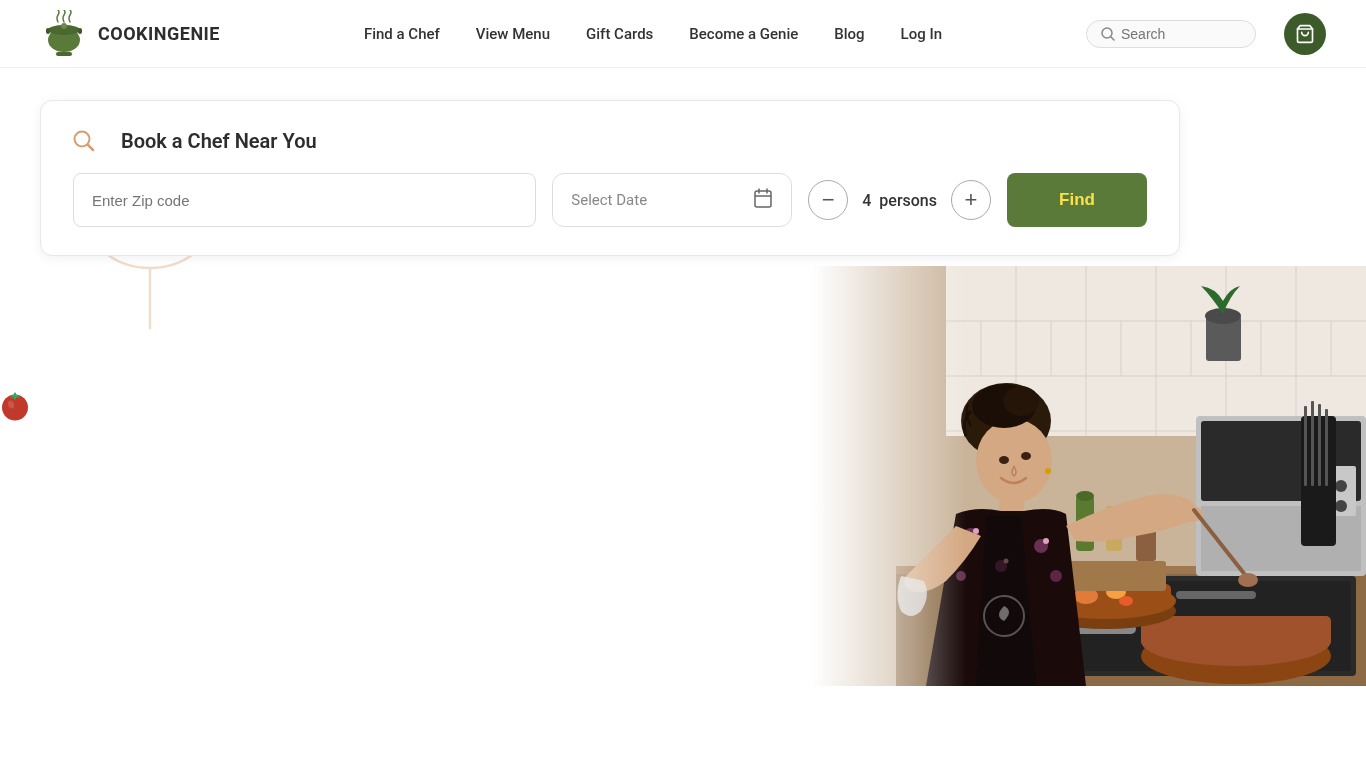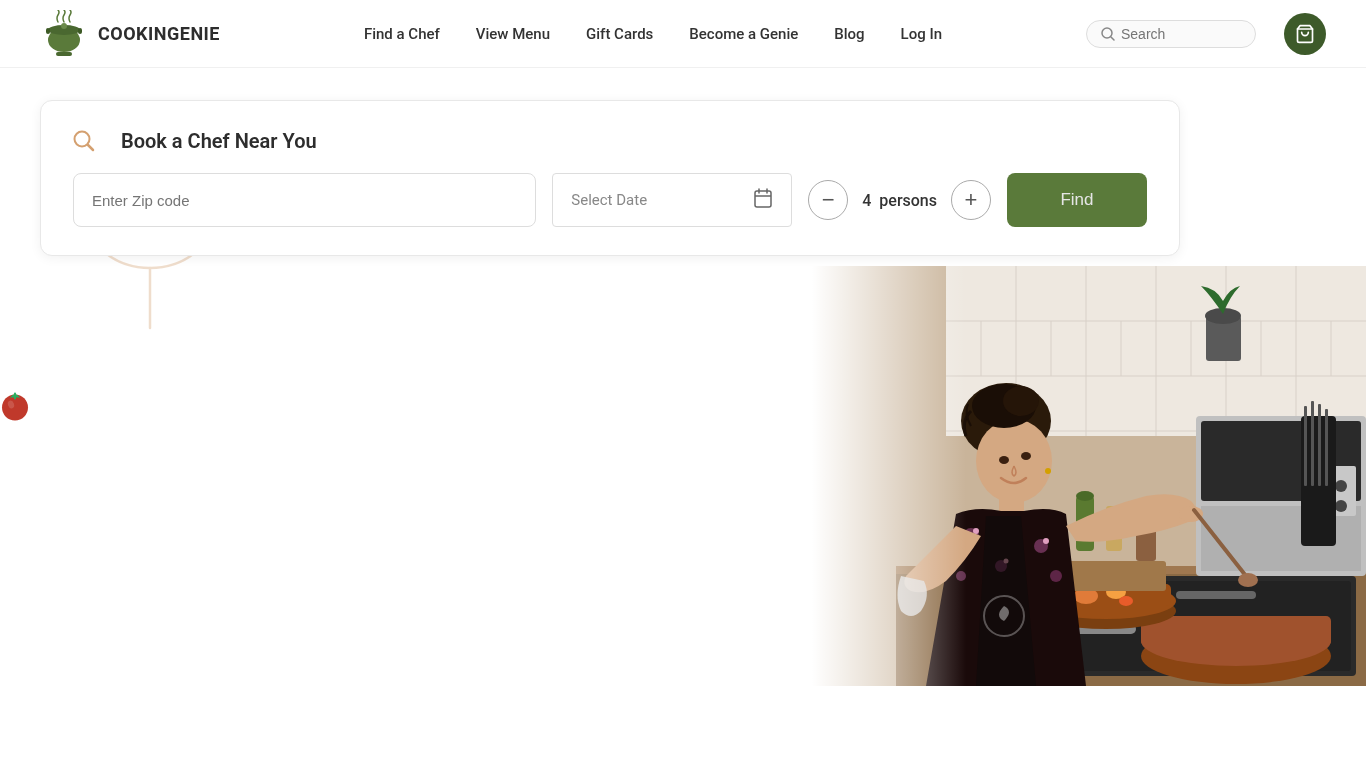--- a/index.html
+++ b/index.html
@@ -127,21 +127,21 @@
       color: #999;
       outline: none;
       background: #fff;
     }
     .date-picker {
       display: flex;
       align-items: center;
       justify-content: space-between;
       height: 54px;
       border: 1.5px solid #ddd;
-      border-radius: 4px;
+      border-radius: 12px;
       padding: 0 18px;
       font-size: 15px;
       color: #888;
       background: #fff;
       cursor: pointer;
       min-width: 240px;
       gap: 10px;
     }
     .date-picker-text { flex: 1; }
     .calendar-icon {
@@ -173,25 +173,25 @@
     .persons-label {
       font-size: 16px;
       font-weight: 500;
       color: #333;
       white-space: nowrap;
     }
     .find-btn {
       height: 54px;
       padding: 0 40px;
       background: #5a7a3a;
-      color: #e5e5e5;
+      color: #fde047;
       border: none;
       border-radius: 8px;
       font-size: 17px;
-      font-weight: 400;
+      font-weight: 700;
       cursor: pointer;
       min-width: 140px;
     }
 
     
     .hero-section {
       position: relative;
       z-index: 1;
       display: flex;
       justify-content: flex-end;

